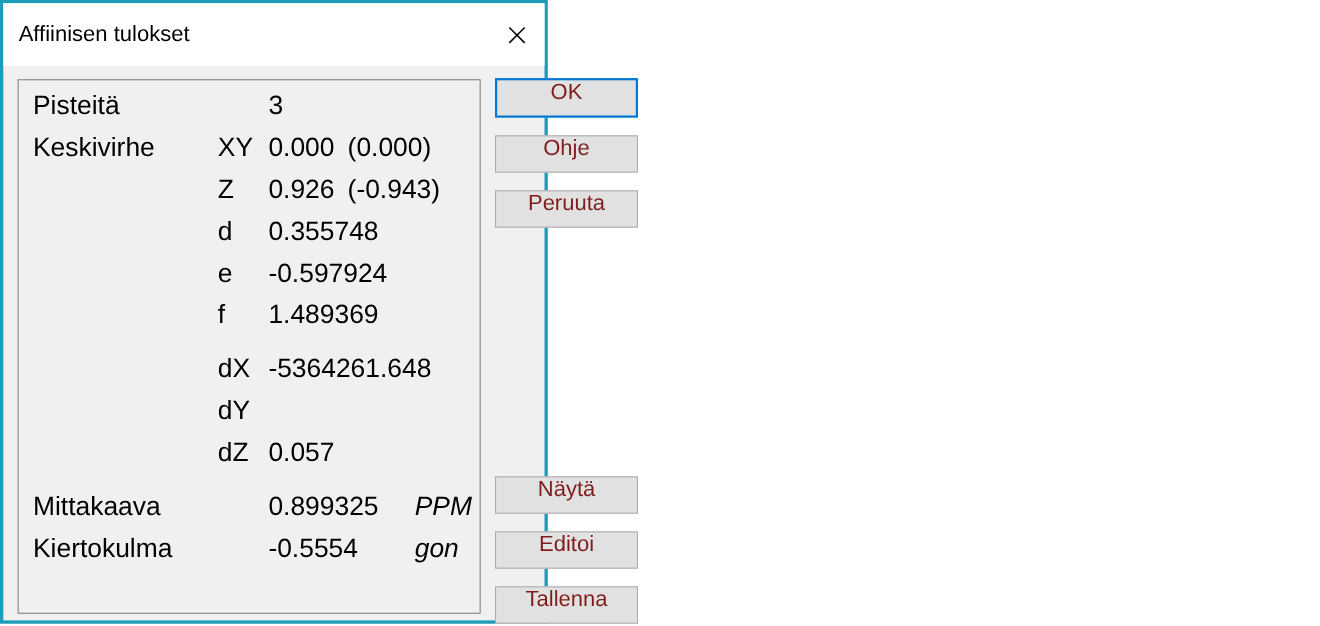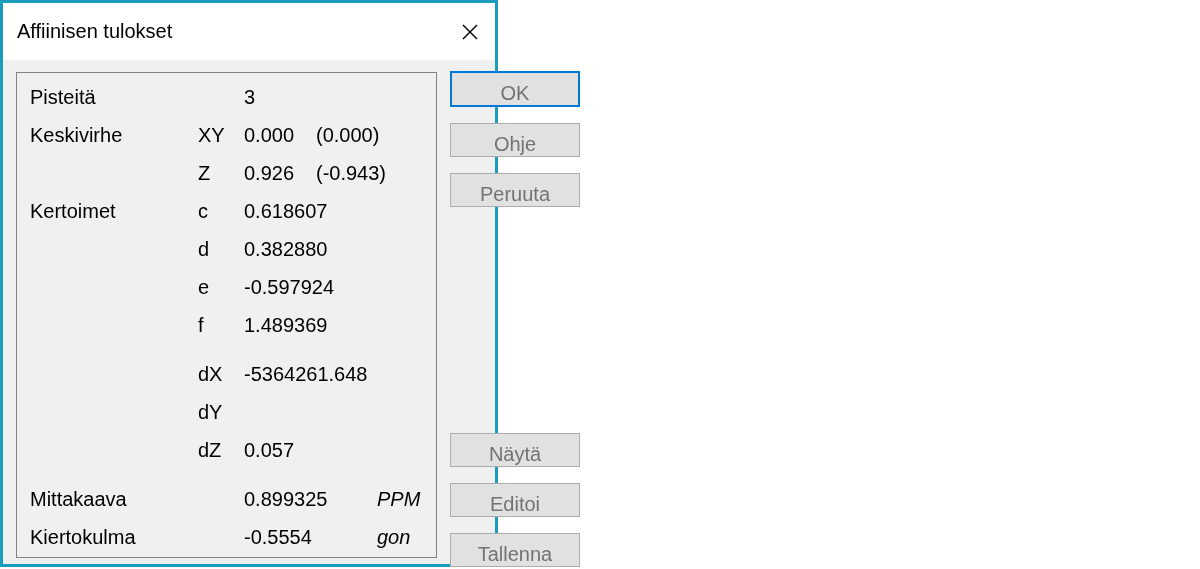--- a/index.html
+++ b/index.html
@@ -65,21 +65,21 @@
   }
   .row {
     position: relative;
     height: 38px;
   }
   .row.gap-before { margin-top: 11px; }
   .row span {
     position: absolute;
     top: 50%;
     transform: translateY(-50%);
-    font-size: 20px;
+    font-size: 24px;
     white-space: nowrap;
   }
   .c-label { left: 13px; }
   .c-sub   { left: 181px; }
   .c-value { left: 227px; }
   .c-paren { left: 299px; text-align: right; }
   .c-unit  { left: 360px; font-style: italic; }
   .btn-col {
     position: absolute;
     left: 447px;
@@ -90,25 +90,25 @@
   }
   #btns-top { top: 11px; }
   #btns-bottom { top: 373px; }
   .win-btn {
     height: 34px;
     box-sizing: border-box;
     background: var(--button-bg, #e1e1e1);
     border: 1px solid var(--button-border, #adadad);
     font-family: inherit;
     font-size: 20px;
-    color: #737373;
+    color: #7f1d1d;
     padding: 0;
     cursor: pointer;
     display: flex;
-    align-items: flex-end;
+    align-items: flex-start;
     justify-content: center;
   }
   .win-btn.default {
     height: 36px;
     border: 2px solid var(--default-button-border, #0078d7);
   }
 </style>
 </head>
 <body>
 
@@ -142,32 +142,25 @@
   </div>
 
   <div class="row">
     <span class="c-label"></span>
     <span class="c-sub">Z</span>
     <span class="c-value">0.926</span>
     <span class="c-paren">(-0.943)</span>
     <span class="c-unit"></span>
   </div>
 
-  <div class="row">
-    <span class="c-label">Kertoimet</span>
-    <span class="c-sub">c</span>
-    <span class="c-value">0.618607</span>
-    <span class="c-paren"></span>
-    <span class="c-unit"></span>
-  </div>
 
   <div class="row">
     <span class="c-label"></span>
     <span class="c-sub">d</span>
-    <span class="c-value">0.382880</span>
+    <span class="c-value">0.355748</span>
     <span class="c-paren"></span>
     <span class="c-unit"></span>
   </div>
 
   <div class="row">
     <span class="c-label"></span>
     <span class="c-sub">e</span>
     <span class="c-value">-0.597924</span>
     <span class="c-paren"></span>
     <span class="c-unit"></span>

